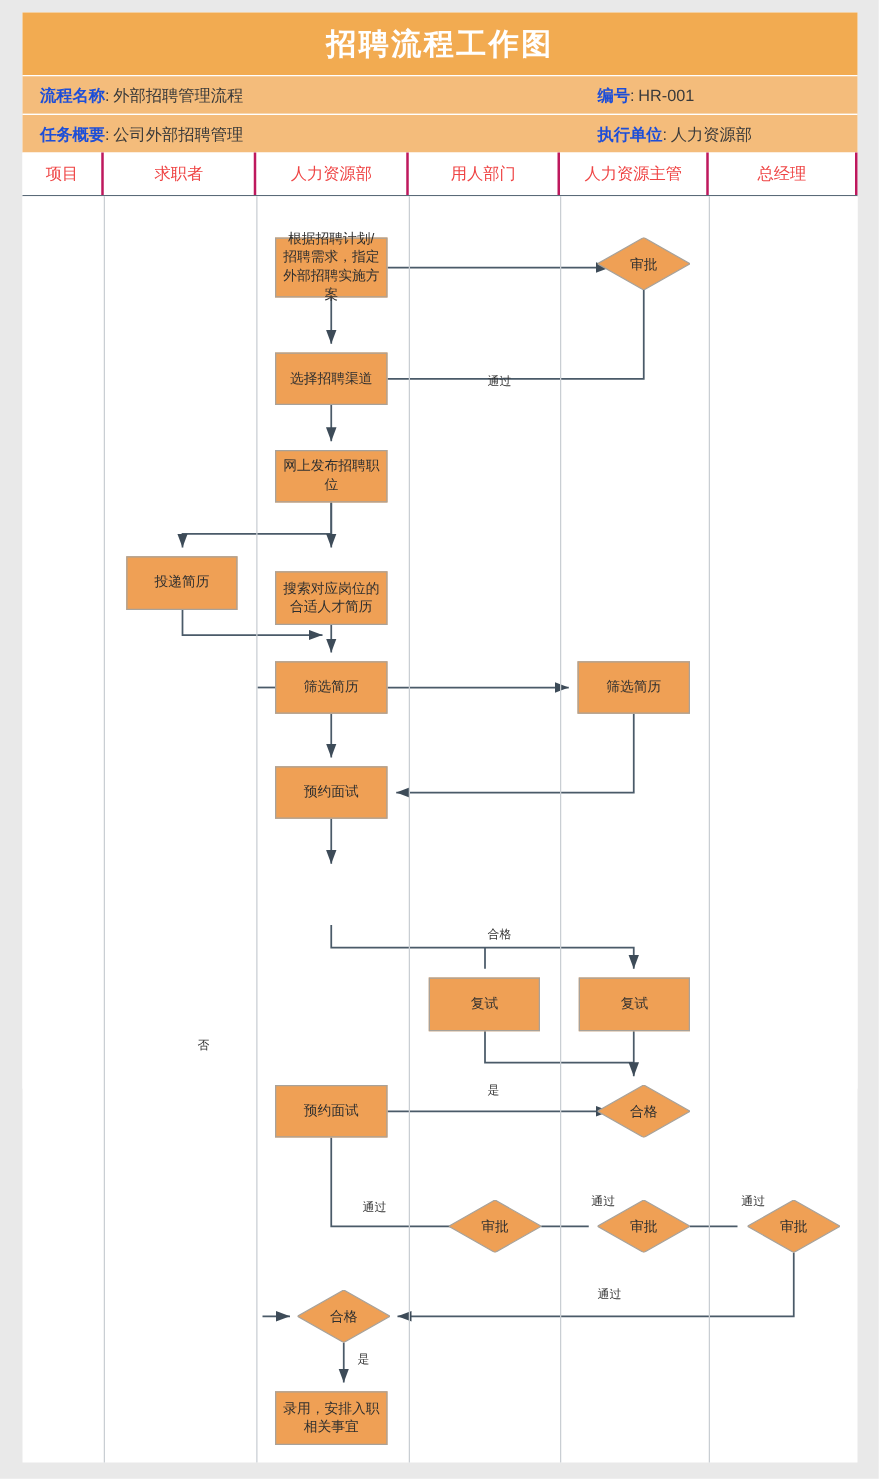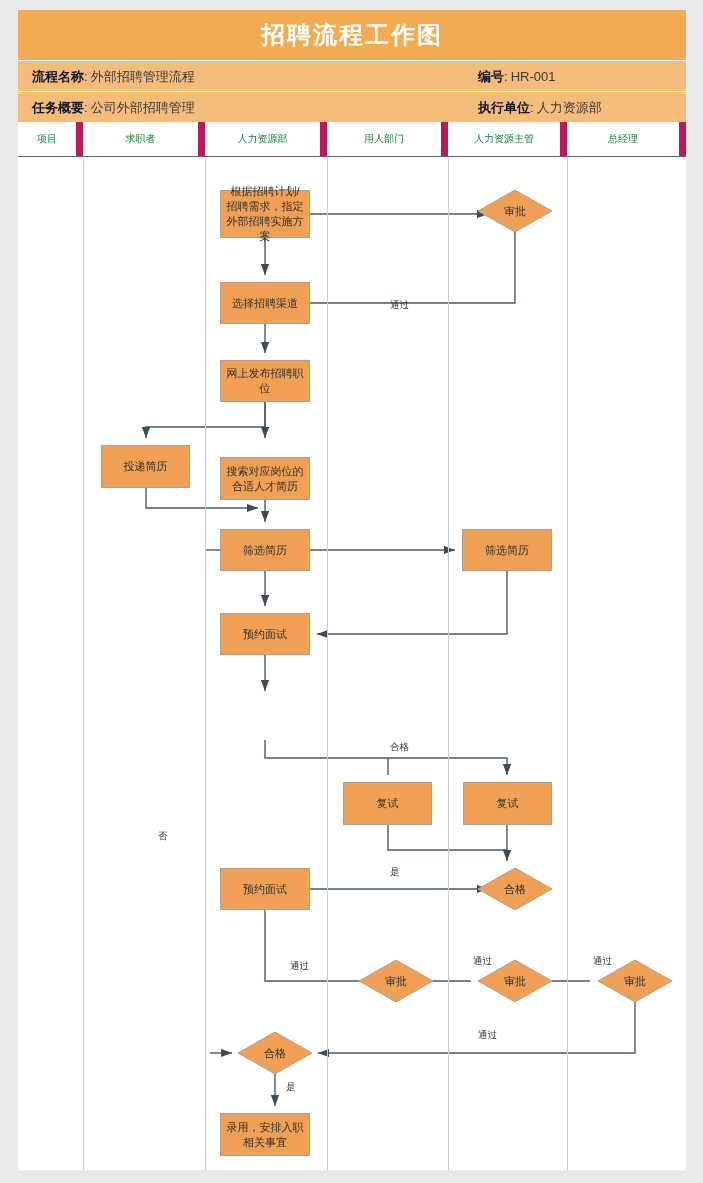--- a/index.html
+++ b/index.html
@@ -25,34 +25,34 @@
   .info-row{
     position:absolute;left:0;width:668px;height:31px;
     background:#f4bc7b;
     border-top:1px solid #ffffff;
     box-sizing:border-box;
   }
   #info-row-1{top:50px;}
   #info-row-2{top:81px;}
   .info-left{position:absolute;left:14px;top:0;height:31px;display:flex;align-items:center;font-size:13px;color:#3a3a3a;}
   .info-right{position:absolute;left:460px;top:0;height:31px;display:flex;align-items:center;font-size:13px;color:#3a3a3a;}
-  .lbl{font-weight:bold;color:#0f172a;}
+  .lbl{font-weight:bold;color:#1d4ed8;}
   .val{margin-left:3px;}
   
   #col-header{
     position:absolute;left:0;top:112px;width:668px;height:35px;
     background:#ffffff;
     border-bottom:1.5px solid #5a6a78;
     box-sizing:border-box;
   }
   .col-head-cell{
     position:absolute;top:0;height:34px;
     display:flex;align-items:center;justify-content:center;
-    font-size:10px;color:#15803d;
-    border-right:7px solid #be185d;
+    font-size:13px;color:#ef4444;
+    border-right:2px solid #be185d;
     box-sizing:border-box;
   }
   
   #lane-area{
     position:absolute;left:0;top:147px;width:668px;height:1013px;
     background:#ffffff;
   }
   .lane-line{
     position:absolute;top:0;width:1px;height:1013px;background:#c9ced3;
   }

